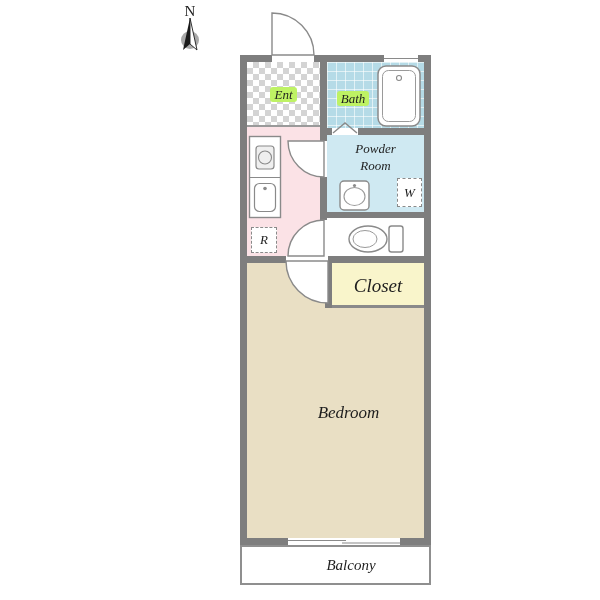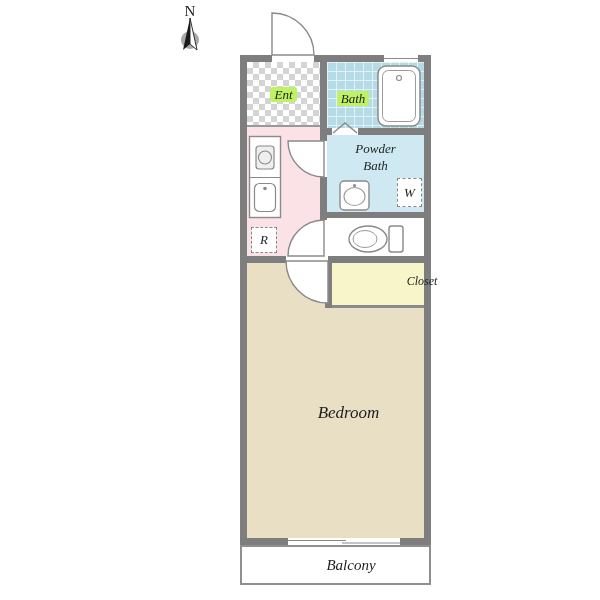--- a/index.html
+++ b/index.html
@@ -127,30 +127,30 @@
 
   <div class="rlabel" style="left:247px;top:70px;width:73px;font-size:13px;">
     <span class="tag">Ent</span>
   </div>
 
   <div class="rlabel" style="left:327px;top:74px;width:52px;font-size:13px;">
     <span class="tag">Bath</span>
   </div>
 
   <div class="rlabel" style="left:327px;top:141px;width:97px;font-size:13px;">Powder
-Bath</div>
+Room</div>
 
   <div class="dashed-box" style="left:397px;top:178px;width:25px;height:29px;">
     <span>W</span>
   </div>
 
   <div class="dashed-box" style="left:251px;top:227px;width:26px;height:26px;">
     <span>R</span>
   </div>
 
-  <div class="rlabel" style="left:332px;top:274px;width:92px;font-size:12px;padding-left:44px;">Closet</div>
+  <div class="rlabel" style="left:332px;top:274px;width:92px;font-size:19px;">Closet</div>
 
   <div class="rlabel" style="left:247px;top:402px;width:203px;font-size:17px;">Bedroom</div>
 
 
   <div class="rlabel" style="left:240px;top:556px;width:222px;font-size:15px;">Balcony</div>
 
 </div>
 
 </body></html>

